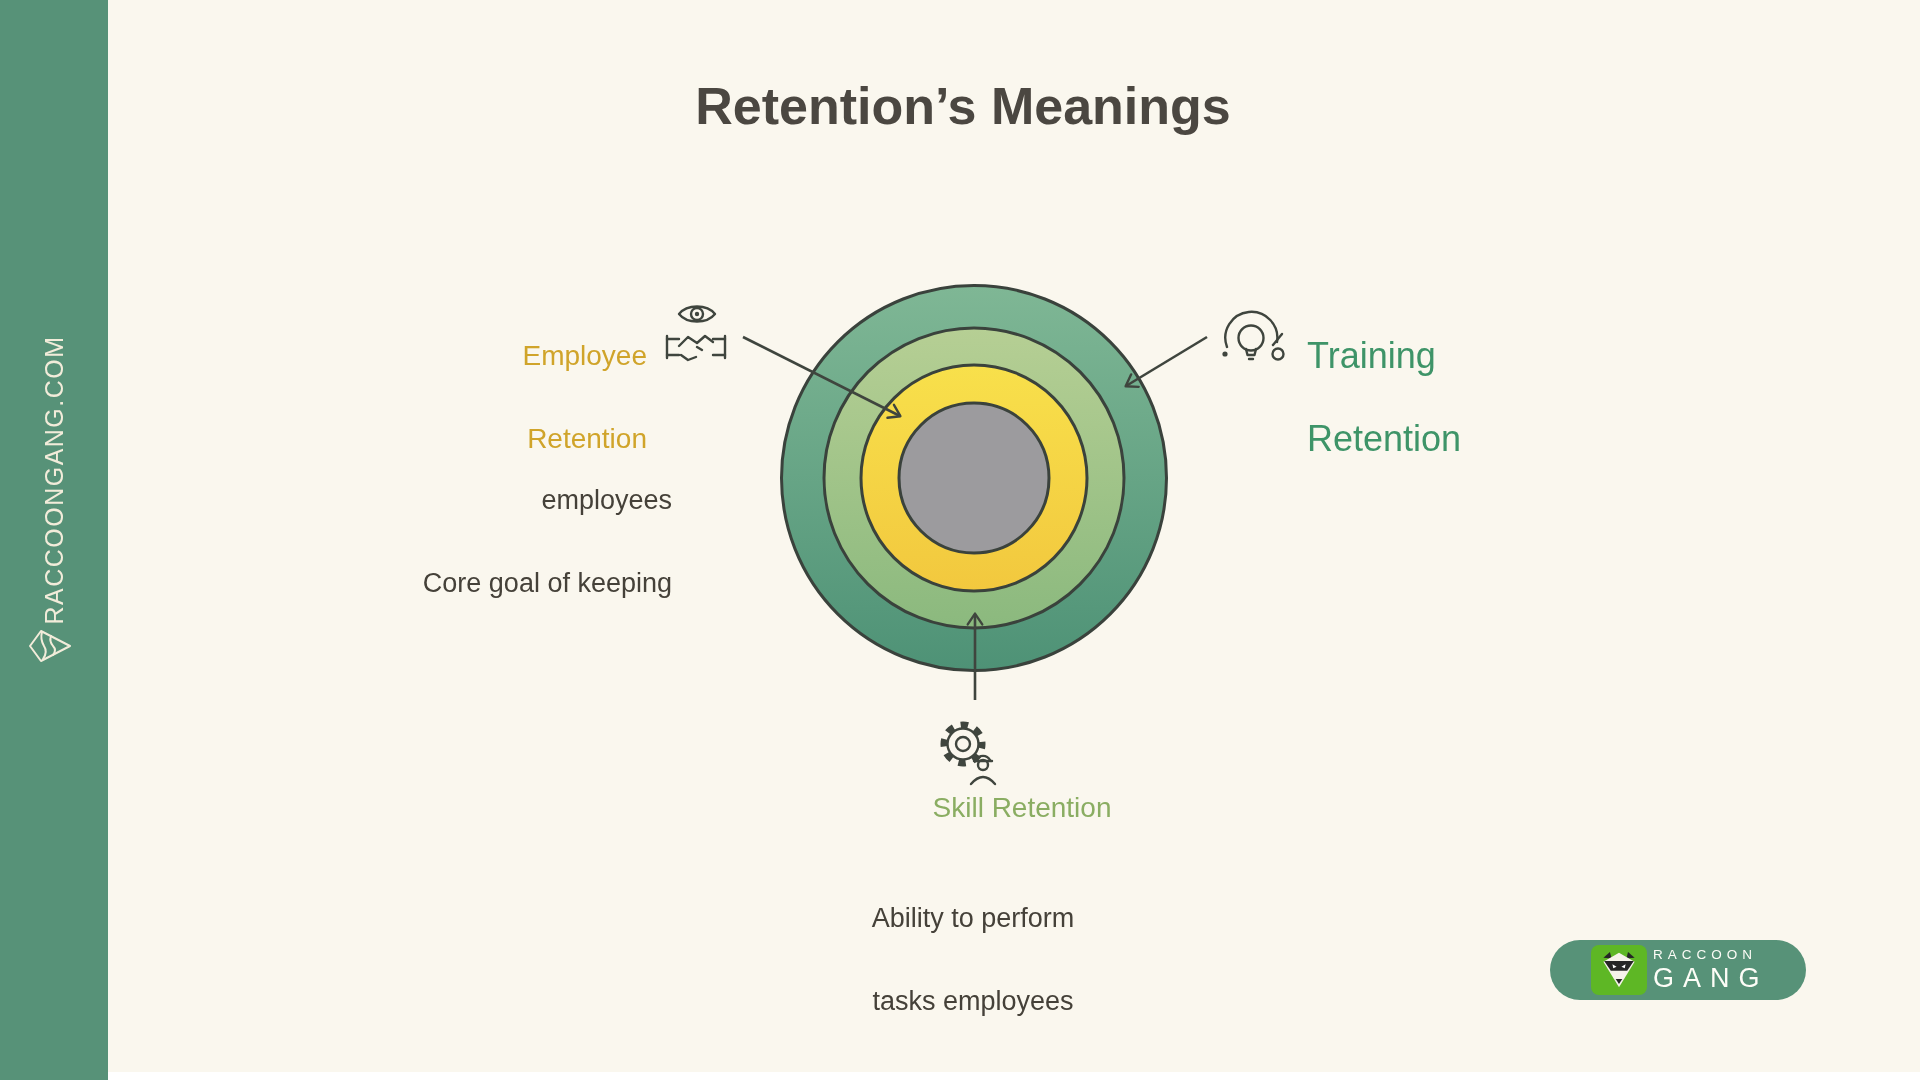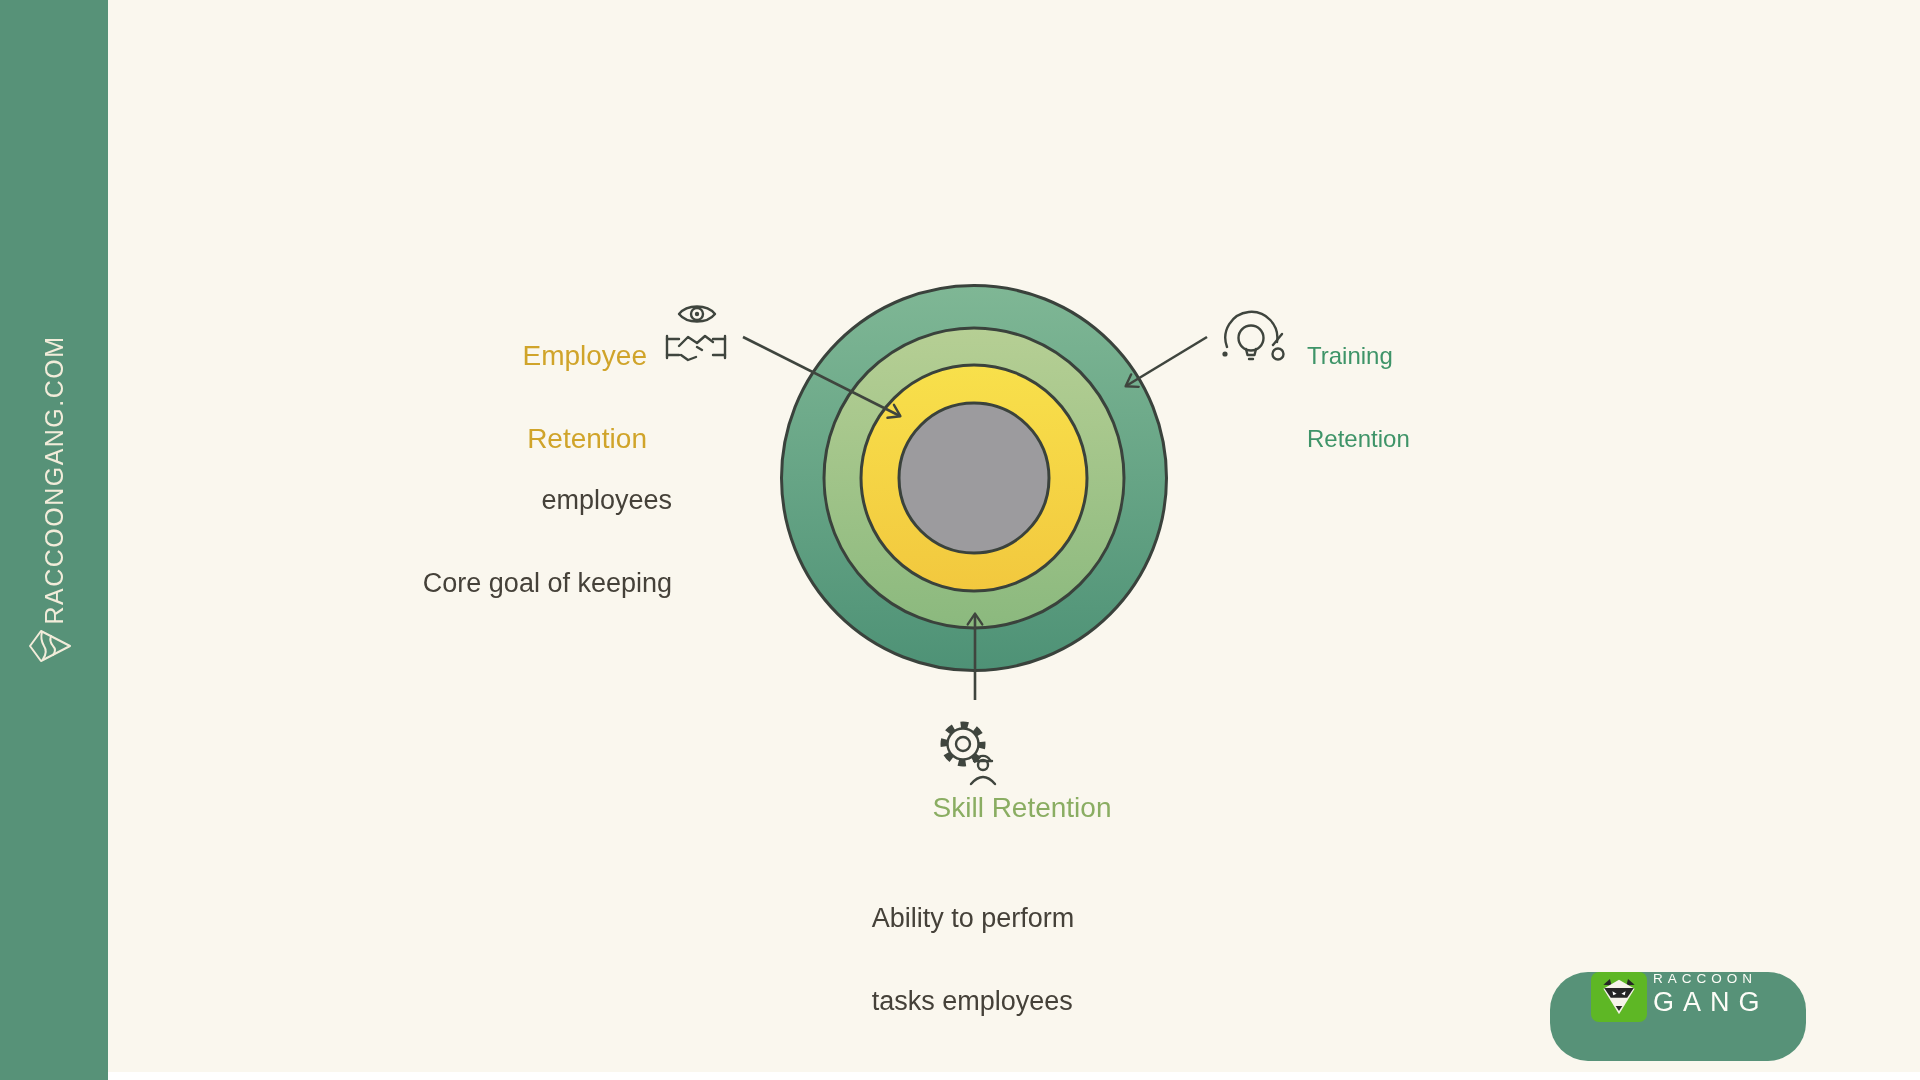--- a/index.html
+++ b/index.html
@@ -18,33 +18,33 @@
   .bottom-strip{position:absolute;left:108px;right:0;bottom:0;height:8px;background:#ffffff;}
   .title{position:absolute;left:963px;top:76px;transform:translateX(-50%);
     font-size:52px;font-weight:bold;color:var(--title);white-space:nowrap;}
   .diagram{position:absolute;left:740px;top:260px;}
   .lbl{white-space:nowrap;margin-top:45px;}
   .employee-title{position:absolute;right:1273px;top:292px;text-align:right;
     color:var(--gold);font-size:28px;line-height:38px;}
   .employee-desc{position:absolute;right:1248px;top:436px;text-align:right;
     color:var(--text);font-size:27px;line-height:38px;}
   .training-title{position:absolute;left:1307px;top:292px;color:var(--green);
-    font-size:24px;line-height:38px;}
+    font-size:36px;line-height:38px;}
   .training-desc{position:absolute;left:1307px;top:398px;color:var(--text);
     font-size:27px;line-height:38px;}
   .skill-title{position:absolute;left:1022px;top:792px;transform:translateX(-50%);
     color:var(--olive);font-size:28px;white-space:nowrap;}
   .skill-desc{position:absolute;left:973px;top:854px;transform:translateX(-50%);
-    color:var(--text);font-size:27px;line-height:38px;}
+    text-align:center;color:var(--text);font-size:27px;line-height:38px;}
   .icon-employee{position:absolute;left:655px;top:300px;}
   .icon-training{position:absolute;left:1215px;top:298px;}
   .icon-skill{position:absolute;left:935px;top:714px;}
   .st{fill:none;stroke:var(--ink);stroke-width:2.4;stroke-linecap:round;stroke-linejoin:round;}
-  .badge{position:absolute;left:1550px;top:972px;width:256px;height:89px;background:var(--badge);
-    border-radius:38px;display:flex;}
+  .badge{position:absolute;left:1550px;top:940px;width:256px;height:60px;background:var(--badge);
+    border-radius:38px;display:flex;align-items:center;}
   .badge-square{width:56px;height:50px;background:var(--badgegreen);border-radius:8px;
     margin-left:41px;display:flex;align-items:center;justify-content:center;}
   .badge-text{margin-left:6px;color:#fdfdf7;line-height:1;}
   .badge-word1{font-size:13.5px;letter-spacing:5px;margin-bottom:3px;}
   .badge-word2{font-size:27px;letter-spacing:9px;}
 </style>
 </head>
 <body>
 
 <div class="canvas">
@@ -53,20 +53,21 @@
     <div class="sidebar-url">RACCOONGANG.COM</div>
     <svg class="sidebar-logo" width="38" height="46" viewBox="0 0 38 46">
       <path d="M19,3 L34,14 L19,43 L4,14 Z" fill="none" stroke="var(--cream)" stroke-width="2" stroke-linejoin="round"></path>
       <path d="M6,16 Q13,21 19,17 Q26,13 33,15" fill="none" stroke="var(--cream)" stroke-width="2" stroke-linecap="round"></path>
       <path d="M10,26 Q15,30 19,26 Q24,22 29,24" fill="none" stroke="var(--cream)" stroke-width="2" stroke-linecap="round"></path>
     </svg>
   </div>
 
   <div class="bottom-strip"></div>
 
+  <div class="title">Retention’s Meanings</div>
 
   <svg class="diagram" width="480" height="460" viewBox="0 0 480 460">
     <defs>
       <linearGradient id="gOuter" x1="0" y1="0" x2="0" y2="1">
         <stop offset="0" style="stop-color:var(--ring1a)"></stop>
           <stop offset="1" style="stop-color:var(--ring1b)"></stop>
       </linearGradient>
       <linearGradient id="gMid" x1="0" y1="0" x2="0" y2="1">
         <stop offset="0" style="stop-color:var(--ring2a)"></stop>
           <stop offset="1" style="stop-color:var(--ring2b)"></stop>

